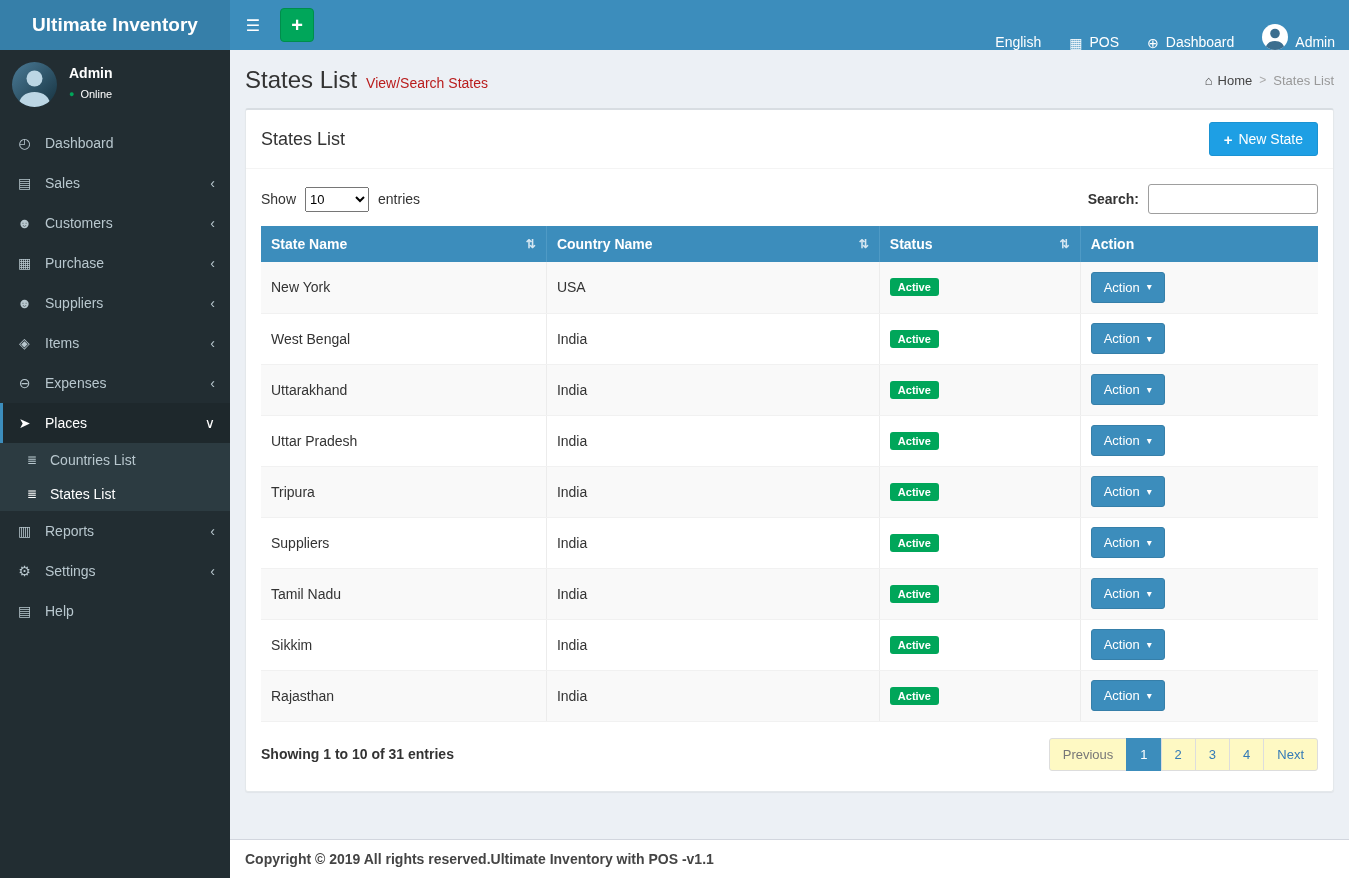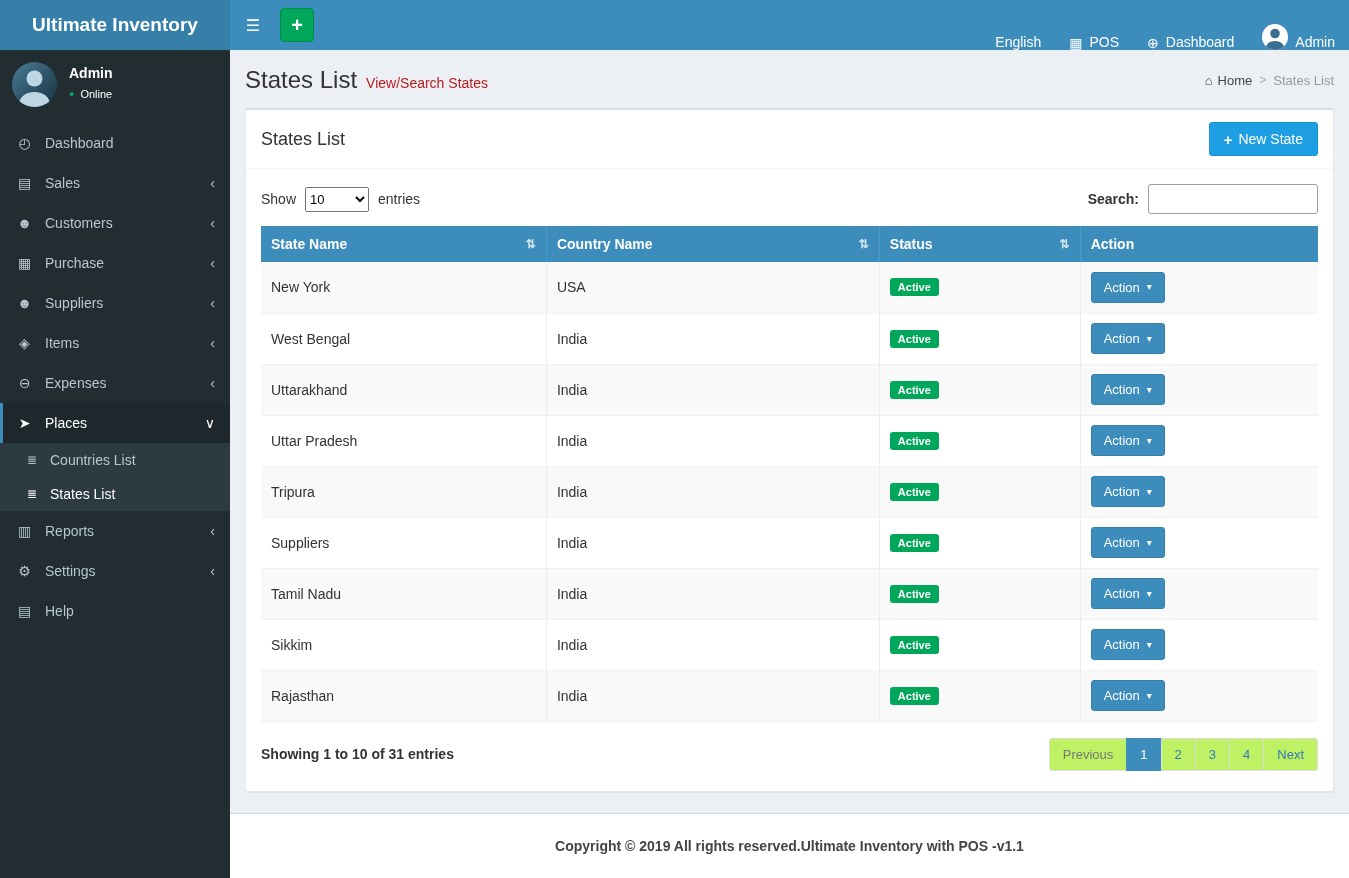--- a/index.html
+++ b/index.html
@@ -71,27 +71,27 @@
   .states-table td:last-child { border-right:none; }
   .states-table tbody tr:nth-child(odd) { background:#f9f9f9; }
   .states-table tbody tr:nth-child(even) { background:#fff; }
   .badge-active { background:#00a65a; color:#fff; font-size:11px; font-weight:bold; padding:3px 8px; border-radius:3px; display:inline-block; }
   .btn-action { background:#3c8dbc; border:1px solid #367fa9; color:#fff; font-size:13px; padding:7px 12px; border-radius:3px; cursor:pointer; display:inline-flex; align-items:center; gap:7px; }
   .caret { font-size:10px; line-height:1; }
 
   .box-footer { display:flex; justify-content:space-between; align-items:center; padding:16px 15px 20px; }
   .summary { font-size:14px; color:#333;font-weight:bold; }
   .pagination { display:flex; }
-  .page-btn { padding:8px 13px; border:1px solid #ddd; background:#bef264; color:#337ab7; font-size:13px; margin-left:-1px; cursor:pointer; font-family:"Liberation Sans",sans-serif; }
+  .page-btn { padding:8px 13px; border:1px solid #ddd; background:#fef9c3; color:#337ab7; font-size:13px; margin-left:-1px; cursor:pointer; font-family:"Liberation Sans",sans-serif; }
   .page-btn.prev { color:#777; border-radius:3px 0 0 3px; margin-left:0; }
   .page-btn.next { border-radius:0 3px 3px 0; }
   .page-btn.active { background:#3c8dbc; border-color:#3c8dbc; color:#fff; }
 
   
-  .main-footer { background:#fff; border-top:1px solid #d2d6de; padding:24px 15px; display:flex; justify-content:center; align-items:center; }
+  .main-footer { background:#fff; border-top:1px solid #d2d6de; padding:11px 15px; display:flex; justify-content:flex-start; align-items:center; }
   .footer-left { font-size:14px; font-weight:bold; color:#444; }
   .footer-right { font-size:14px; font-weight:bold; color:#444; }
 </style>
 </head>
 <body>
 
 <div class="wrapper">
 
   <div class="topbar">
     <div class="logo">Ultimate Inventory</div>

